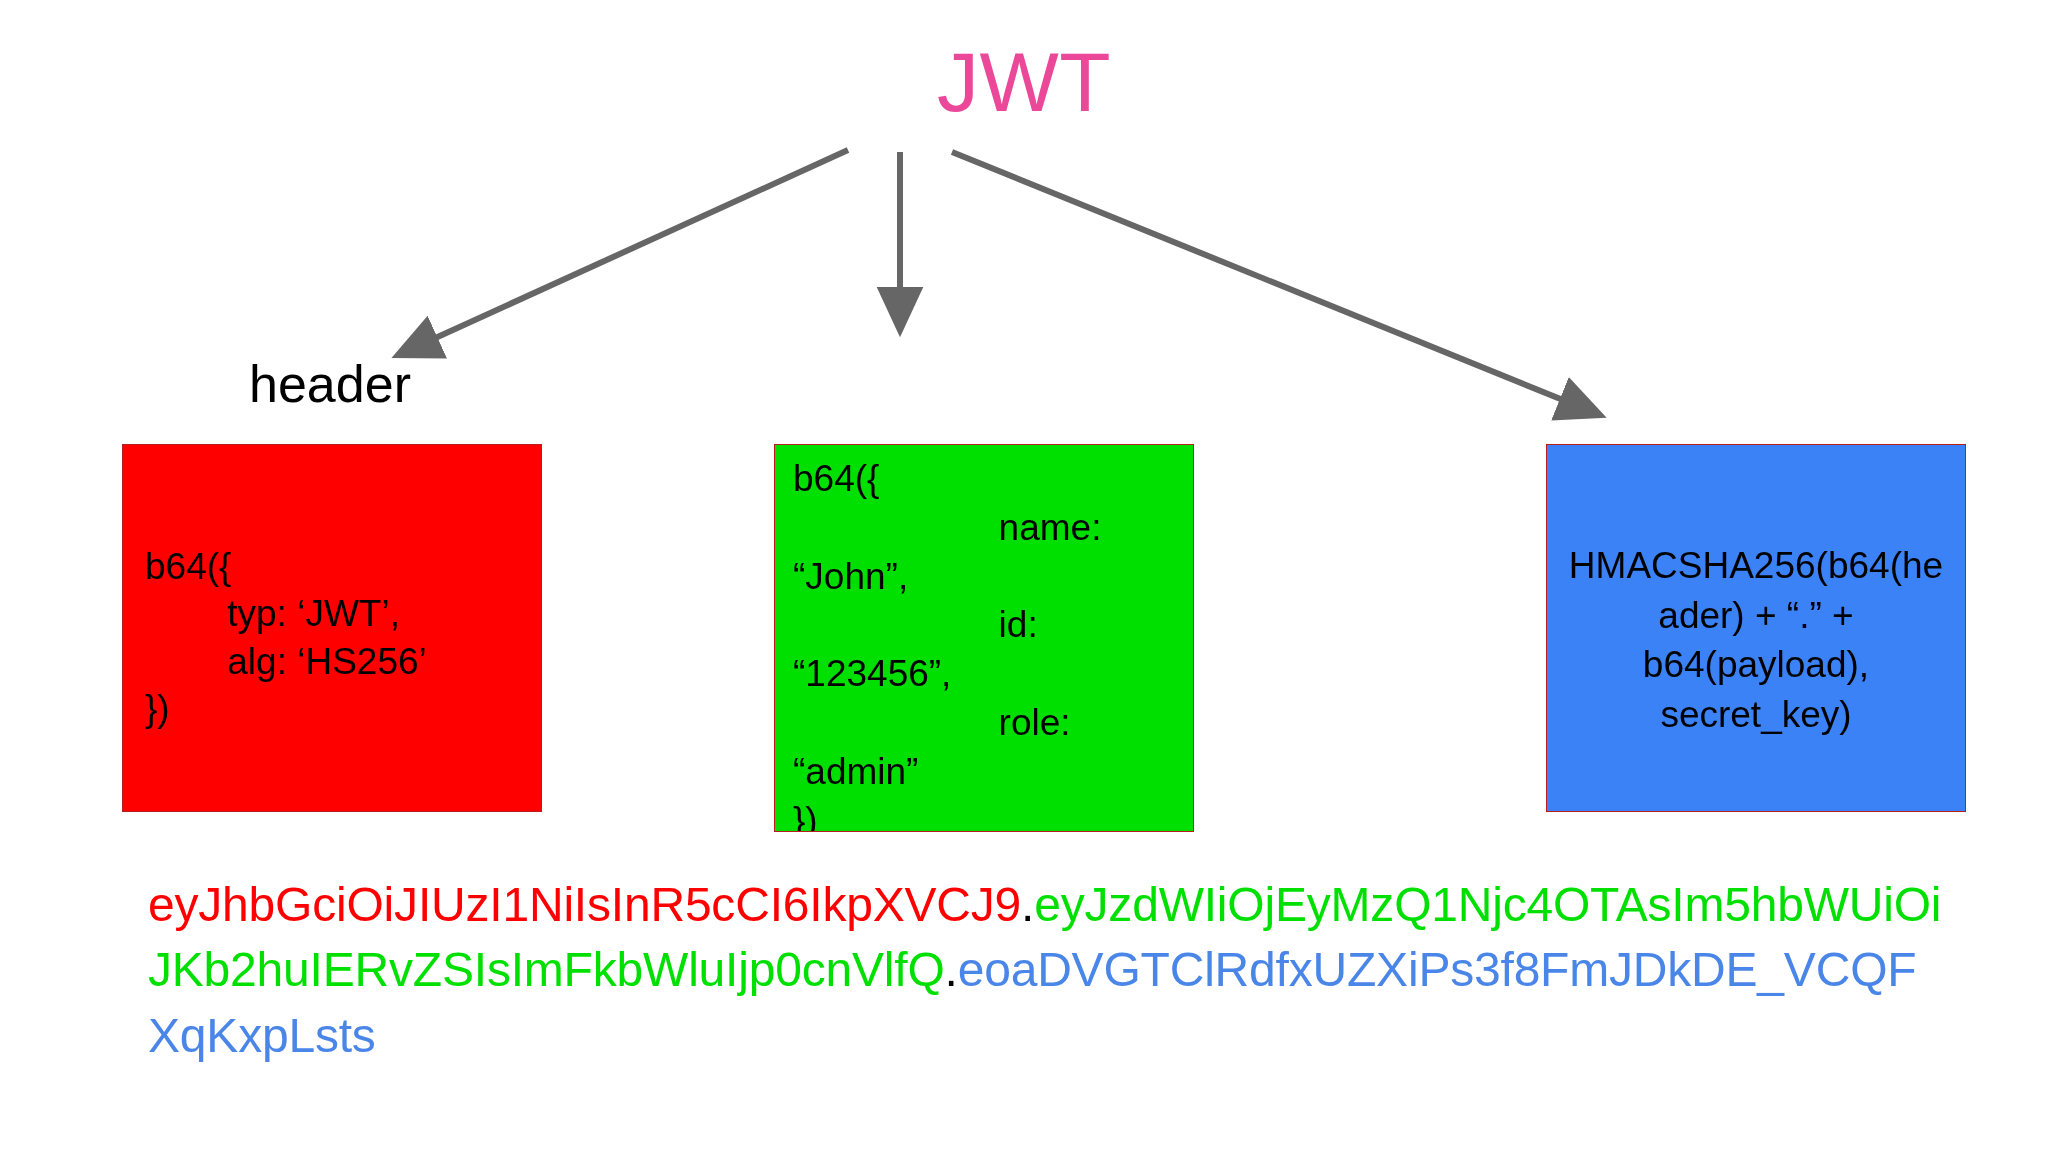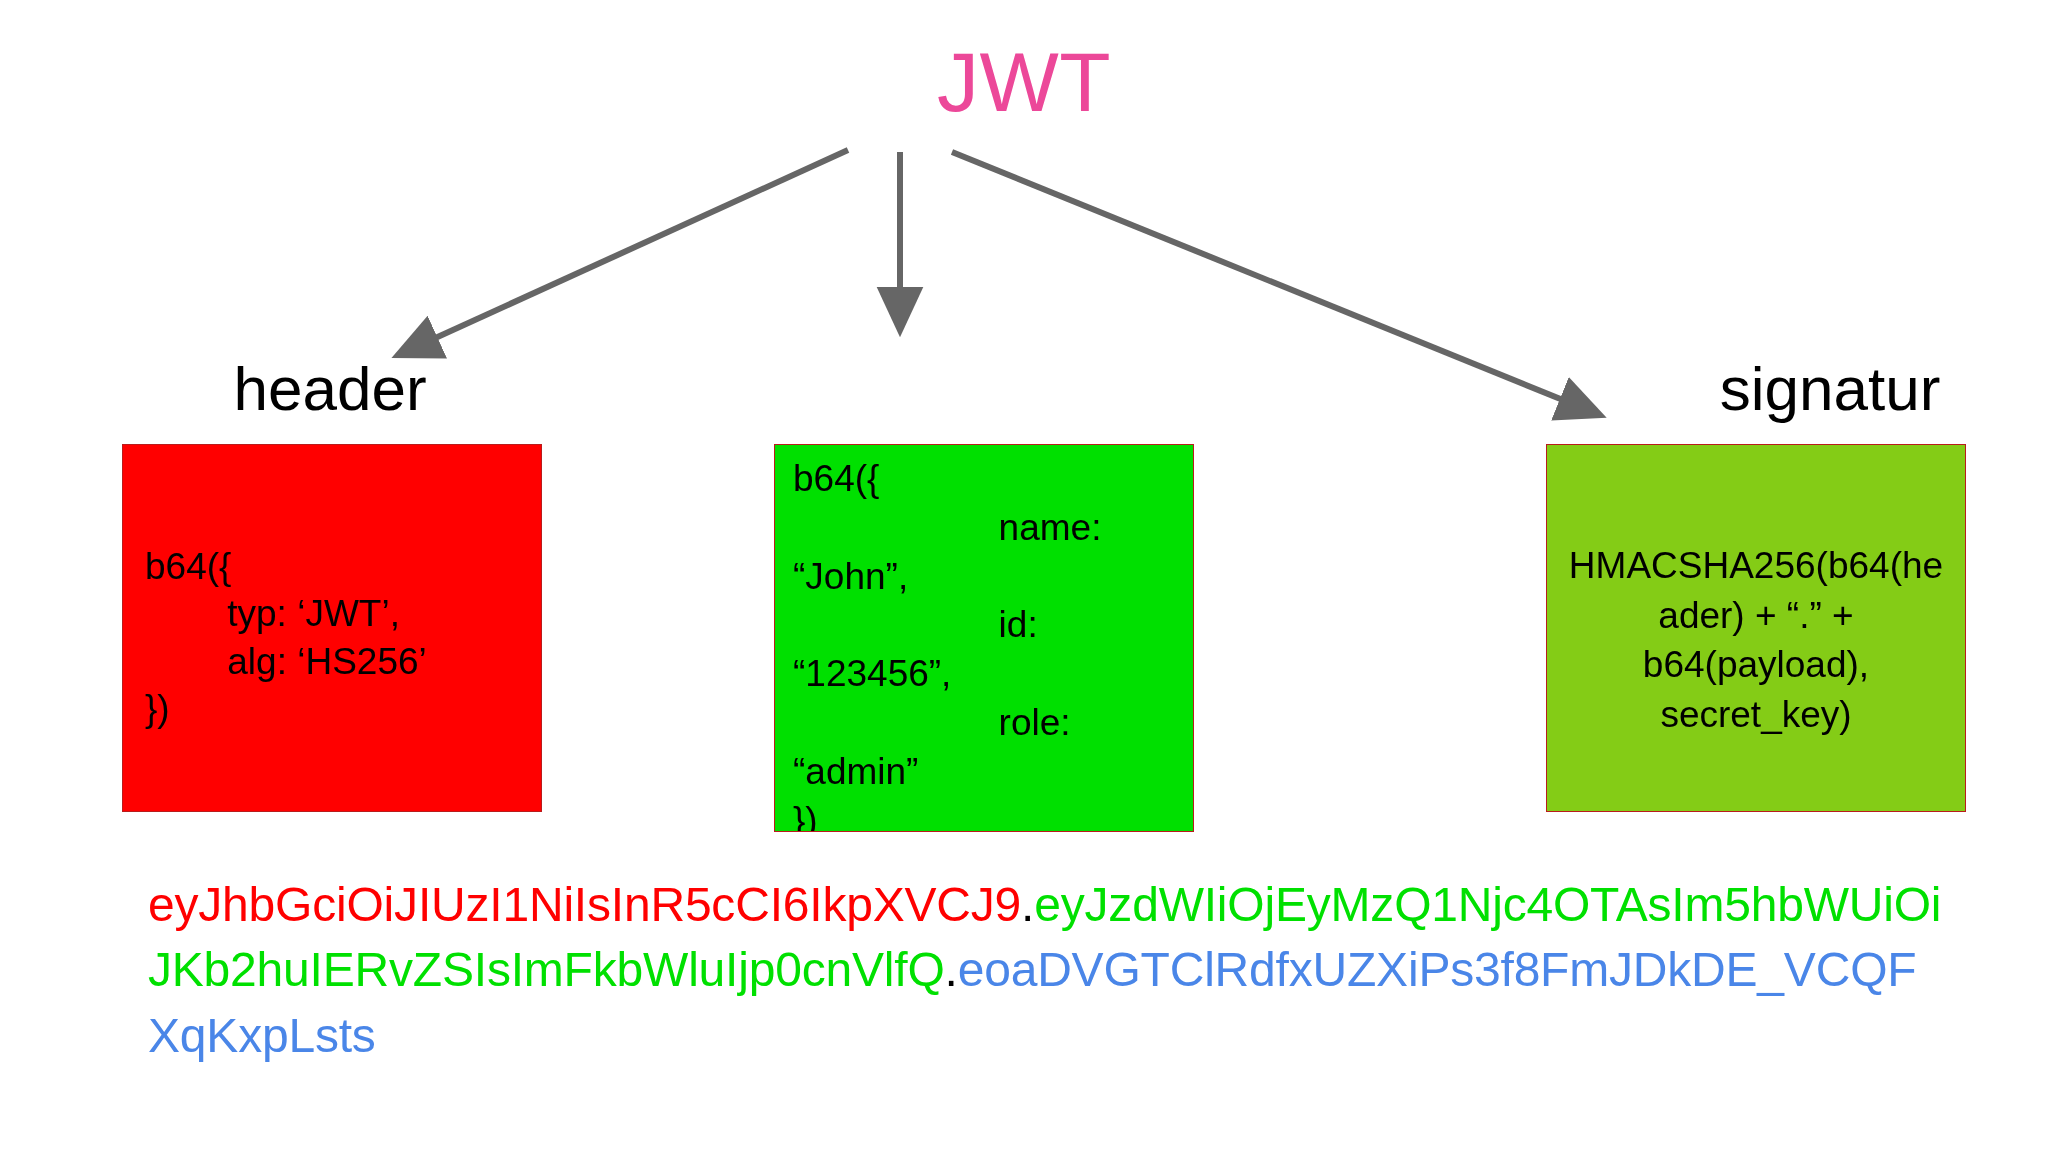--- a/index.html
+++ b/index.html
@@ -41,21 +41,21 @@
     text-align: center;
     font-size: 84px;
     line-height: 1.05;
     color: #ec4899;
     letter-spacing: 0.5px;
   }
 
   
   .section-label {
     position: absolute;
-    font-size: 62px;
+    font-size: 52px;
     line-height: 1;
     color: #000000;
     text-align: center;
     white-space: nowrap;
   }
   #label-header  { left: 120px;  top: 358px; width: 420px; }
   #label-payload { left: 760px;  top: 358px; width: 420px; }
   #label-signatur{ left: 1620px; top: 358px; width: 420px; }
 
   
@@ -101,21 +101,21 @@
     right: 8px;
     font-size: 37px;
     line-height: 1.32;
   }
 
   #box-signatur {
     left: 1546px;
     top: 444px;
     width: 420px;
     height: 368px;
-    background: #84cc16;
+    background: #3b82f6;
   }
   #box-signatur .box-text {
     position: absolute;
     left: 14px;
     top: 96px;
     right: 14px;
     text-align: center;
     font-size: 37px;
     line-height: 1.34;
   }
@@ -149,21 +149,20 @@
       </marker>
     </defs>
     <line x1="848" y1="150" x2="398" y2="355" stroke="#666666" stroke-width="6" marker-end="url(#ah)"></line>
     <line x1="900" y1="152" x2="900" y2="330" stroke="#666666" stroke-width="6" marker-end="url(#ah)"></line>
     <line x1="952" y1="152" x2="1600" y2="415" stroke="#666666" stroke-width="6" marker-end="url(#ah)"></line>
   </svg>
 
   <div class="title">JWT</div>
 
   <div class="section-label" id="label-header">header</div>
-  <div class="section-label" id="label-signatur">signatur</div>
 
   <div class="box" id="box-header">
     <div class="box-text">b64({
         typ: ‘JWT’,
         alg: ‘HS256’
 })</div>
   </div>
 
   <div class="box" id="box-payload">
     <div class="box-text">b64({

